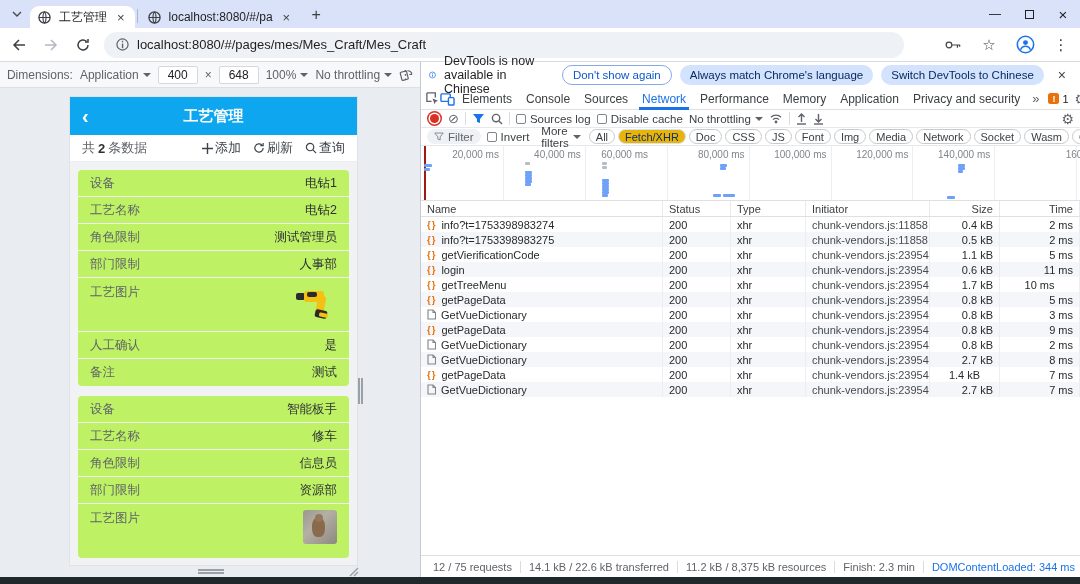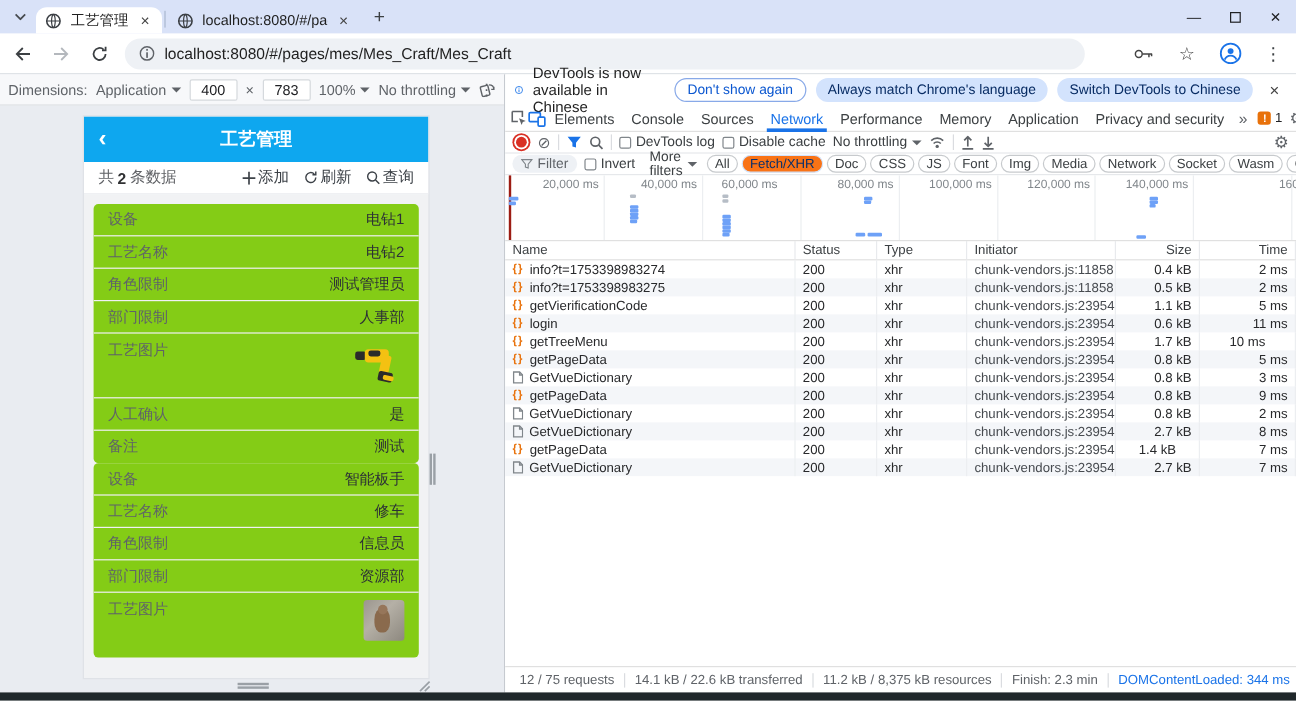--- a/index.html
+++ b/index.html
@@ -39,21 +39,21 @@
 
   #viewport { left:70px; top:35px; width:287px; height:468px; background:#f1f2f4; overflow:hidden; box-shadow:0 0 0 1px #dfe2e7; }
   #appheader { height:38px; display:flex; align-items:center; justify-content:center; position:relative; color:#fff; }
   #appheader .backchev { position:absolute; left:12px; font-size:20px; line-height:1; font-weight:bold; }
   #apptitle { font-size:15px; font-weight:bold; }
   #appsubbar { height:27px; background:#fff; border-bottom:1px solid #ebedf0; display:flex; align-items:center; padding:0 12px; font-size:13px; color:#606266; }
   #appsubbar b { color:#303133; margin:0 3px; }
   #app-actions { margin-left:auto; display:flex; gap:12px; color:#3d4248; }
   .app-act { display:flex; align-items:center; gap:2px; }
   #appbody { padding:8px; }
-  .card { background:#84cc16; border-radius:4px; overflow:hidden; }
+  .card { background:#bef264; border-radius:4px; overflow:hidden; margin-bottom:10px; }
   .crow { min-height:27px; display:flex; align-items:center; padding:0 12px; border-bottom:1px solid #f0f1f3; }
   .crow:last-child { border-bottom:none; }
   .crow .lab { font-size:12.5px; color:#5f6368; }
   .crow .val { margin-left:auto; font-size:12.5px; color:#2c3036; }
   .crow.imgrow { height:54px; align-items:flex-start; padding-top:6px; }
   .imgbox { margin-left:auto; }
   .squirrel { width:34px; height:34px; border-radius:3px; background:linear-gradient(135deg,#9b968e 0%,#b5b0a6 40%,#8d887f 100%); position:relative; overflow:hidden; }
   .squirrel:before { content:""; position:absolute; left:9px; top:7px; width:13px; height:20px; border-radius:45% 45% 40% 40%; background:#8a6a4d; }
   .squirrel:after { content:""; position:absolute; left:12px; top:4px; width:8px; height:8px; border-radius:50%; background:#96765a; }
 
@@ -82,21 +82,21 @@
   .kebabglyph { font-size:13px; color:#5f6368; padding:0 4px; }
 
   .netbar { height:18px; display:flex; align-items:center; border-bottom:1px solid #e6e8eb; padding:0 6px; gap:6px; font-size:11.5px; color:#3c4043; }
   .vsep { width:1px; height:13px; background:#dadce0; }
   .cb { width:10px; height:10px; border:1px solid #80868b; border-radius:2px; display:inline-block; }
   .cbl { display:flex; align-items:center; gap:4px; }
   .recdot { width:9px; height:9px; border-radius:50%; background:#d93025; box-shadow:0 0 0 1.5px #fff,0 0 0 3px #d93025; margin:0 3px; }
   .blockglyph { font-size:13px; color:#5f6368; line-height:1; }
   #filterpill { width:128px; height:15px; background:#eef1f5; border-radius:8px; display:flex; align-items:center; padding:0 7px; gap:4px; color:#5f6368; }
   .chip { height:15px; display:flex; align-items:center; padding:0 6px; border:1px solid #c7cacd; border-radius:8px; font-size:11px; color:#3c4043; white-space:nowrap; }
-  .chip.active { background:#f97316; border-color:#d2e3fc; color:#0b306b; }
+  .chip.active { background:#eab308; border-color:#d2e3fc; color:#0b306b; }
   #chips { display:flex; gap:3px; margin-left:2px; }
   .netbar .endgear { margin-left:auto; }
 
   #overview { height:55px; border-bottom:1px solid #e0e0e0; position:relative; overflow:hidden; }
   .ov-grid { position:absolute; top:0; bottom:0; width:1px; background:#eceef1; }
   .ov-label { position:absolute; top:3px; font-size:10px; color:#80868b; transform:translateX(-100%); padding-right:4px; white-space:nowrap; }
   .ov-bar { position:absolute; height:2.5px; border-radius:1px; }
   .ov-red { position:absolute; top:0; bottom:0; width:2px; }
 
   #nettable { font-size:11px; }
@@ -205,21 +205,21 @@
 
 <div id="leftpane" class="abs">
   <div id="devtoolbar">
     <span>Dimensions:</span>
     <span class="ddl">
         <span>Application</span>
         <span class="caret"></span>
       </span>
     <span class="dim-input">400</span>
     <span>×</span>
-    <span class="dim-input">783</span>
+    <span class="dim-input">648</span>
     <span class="ddl">
         <span>100%</span>
         <span class="caret"></span>
       </span>
     <span class="ddl">
         <span>No throttling</span>
         <span class="caret"></span>
       </span>
     <span>
       <svg width="14" height="13" viewBox="0 0 15 14">
@@ -402,21 +402,21 @@
     </span>
     <span>
       <svg width="12" height="12" viewBox="0 0 13 13">
           <circle cx="5.5" cy="5.5" r="4" fill="none" stroke="#5f6368" stroke-width="1.5"></circle>
           <path d="M8.6 8.6L12 12" stroke="#5f6368" stroke-width="1.5"></path>
         </svg>
     </span>
     <span class="vsep"></span>
     <span class="cbl">
         <span class="cb"></span>
-        <span>DevTools log</span>
+        <span>Sources log</span>
       </span>
     <span class="cbl">
         <span class="cb"></span>
         <span>Disable cache</span>
       </span>
     <span class="ddl">
         <span>No throttling</span>
         <span class="caret"></span>
       </span>
     <span>

